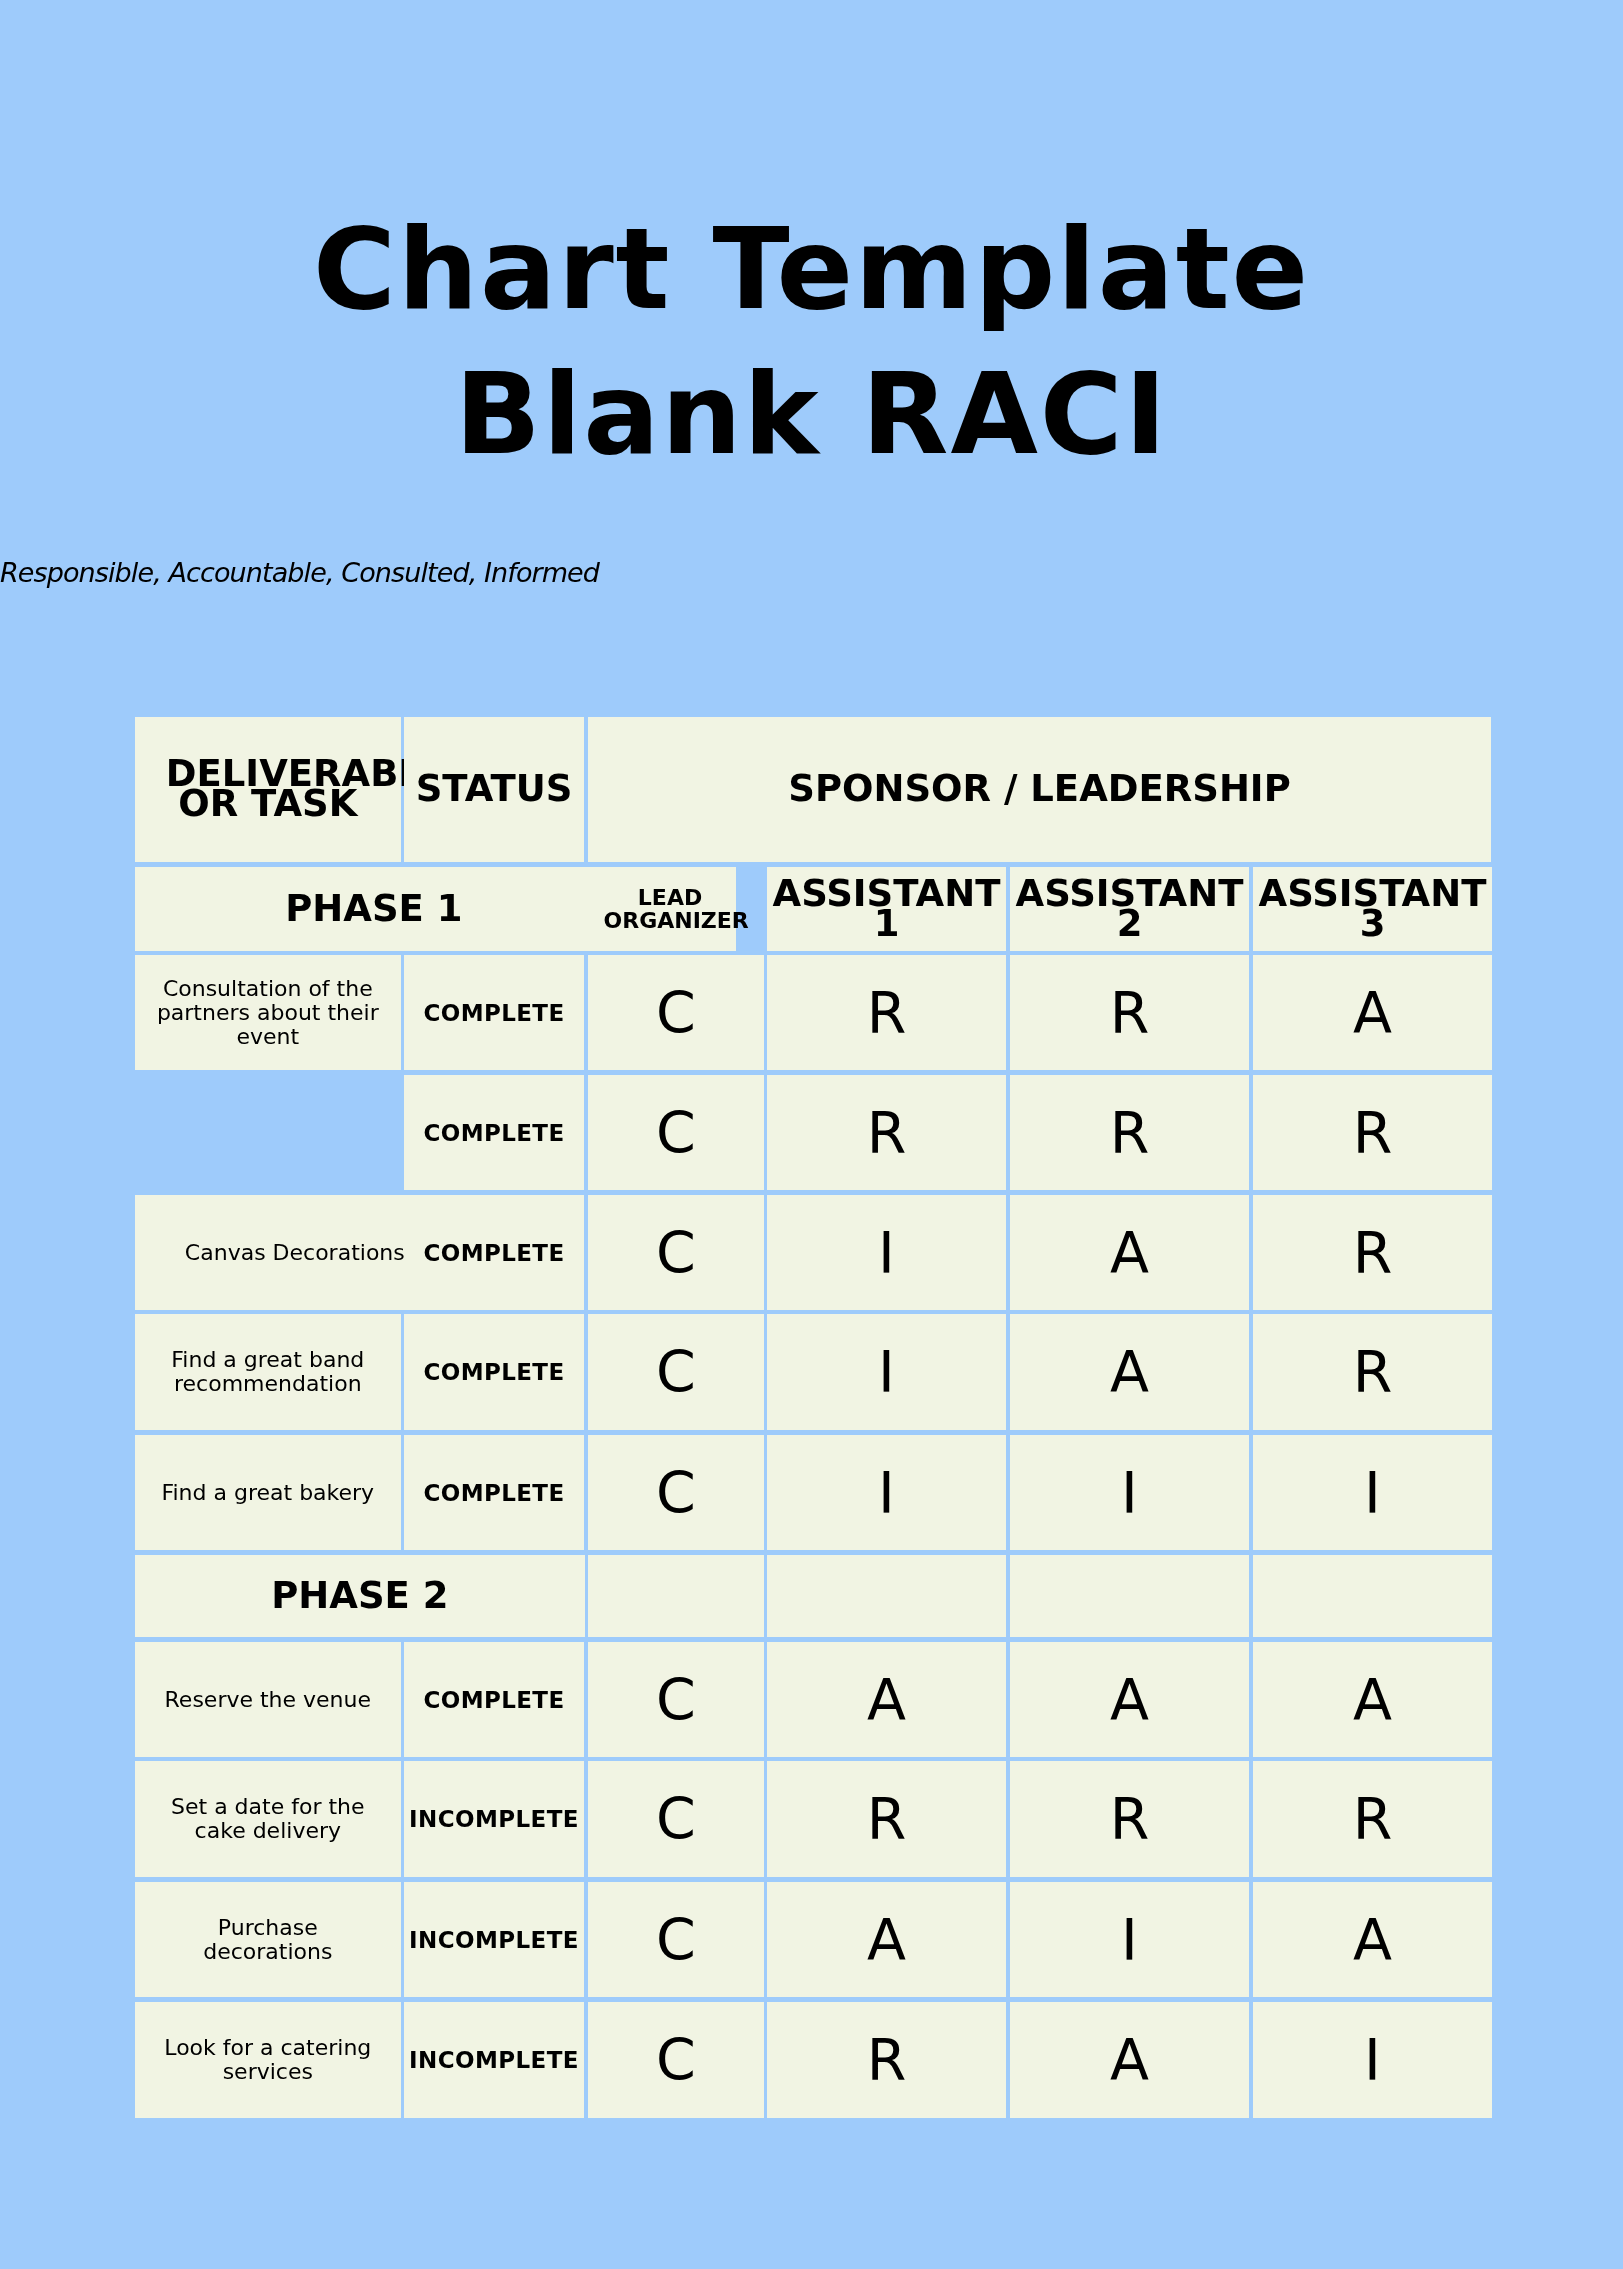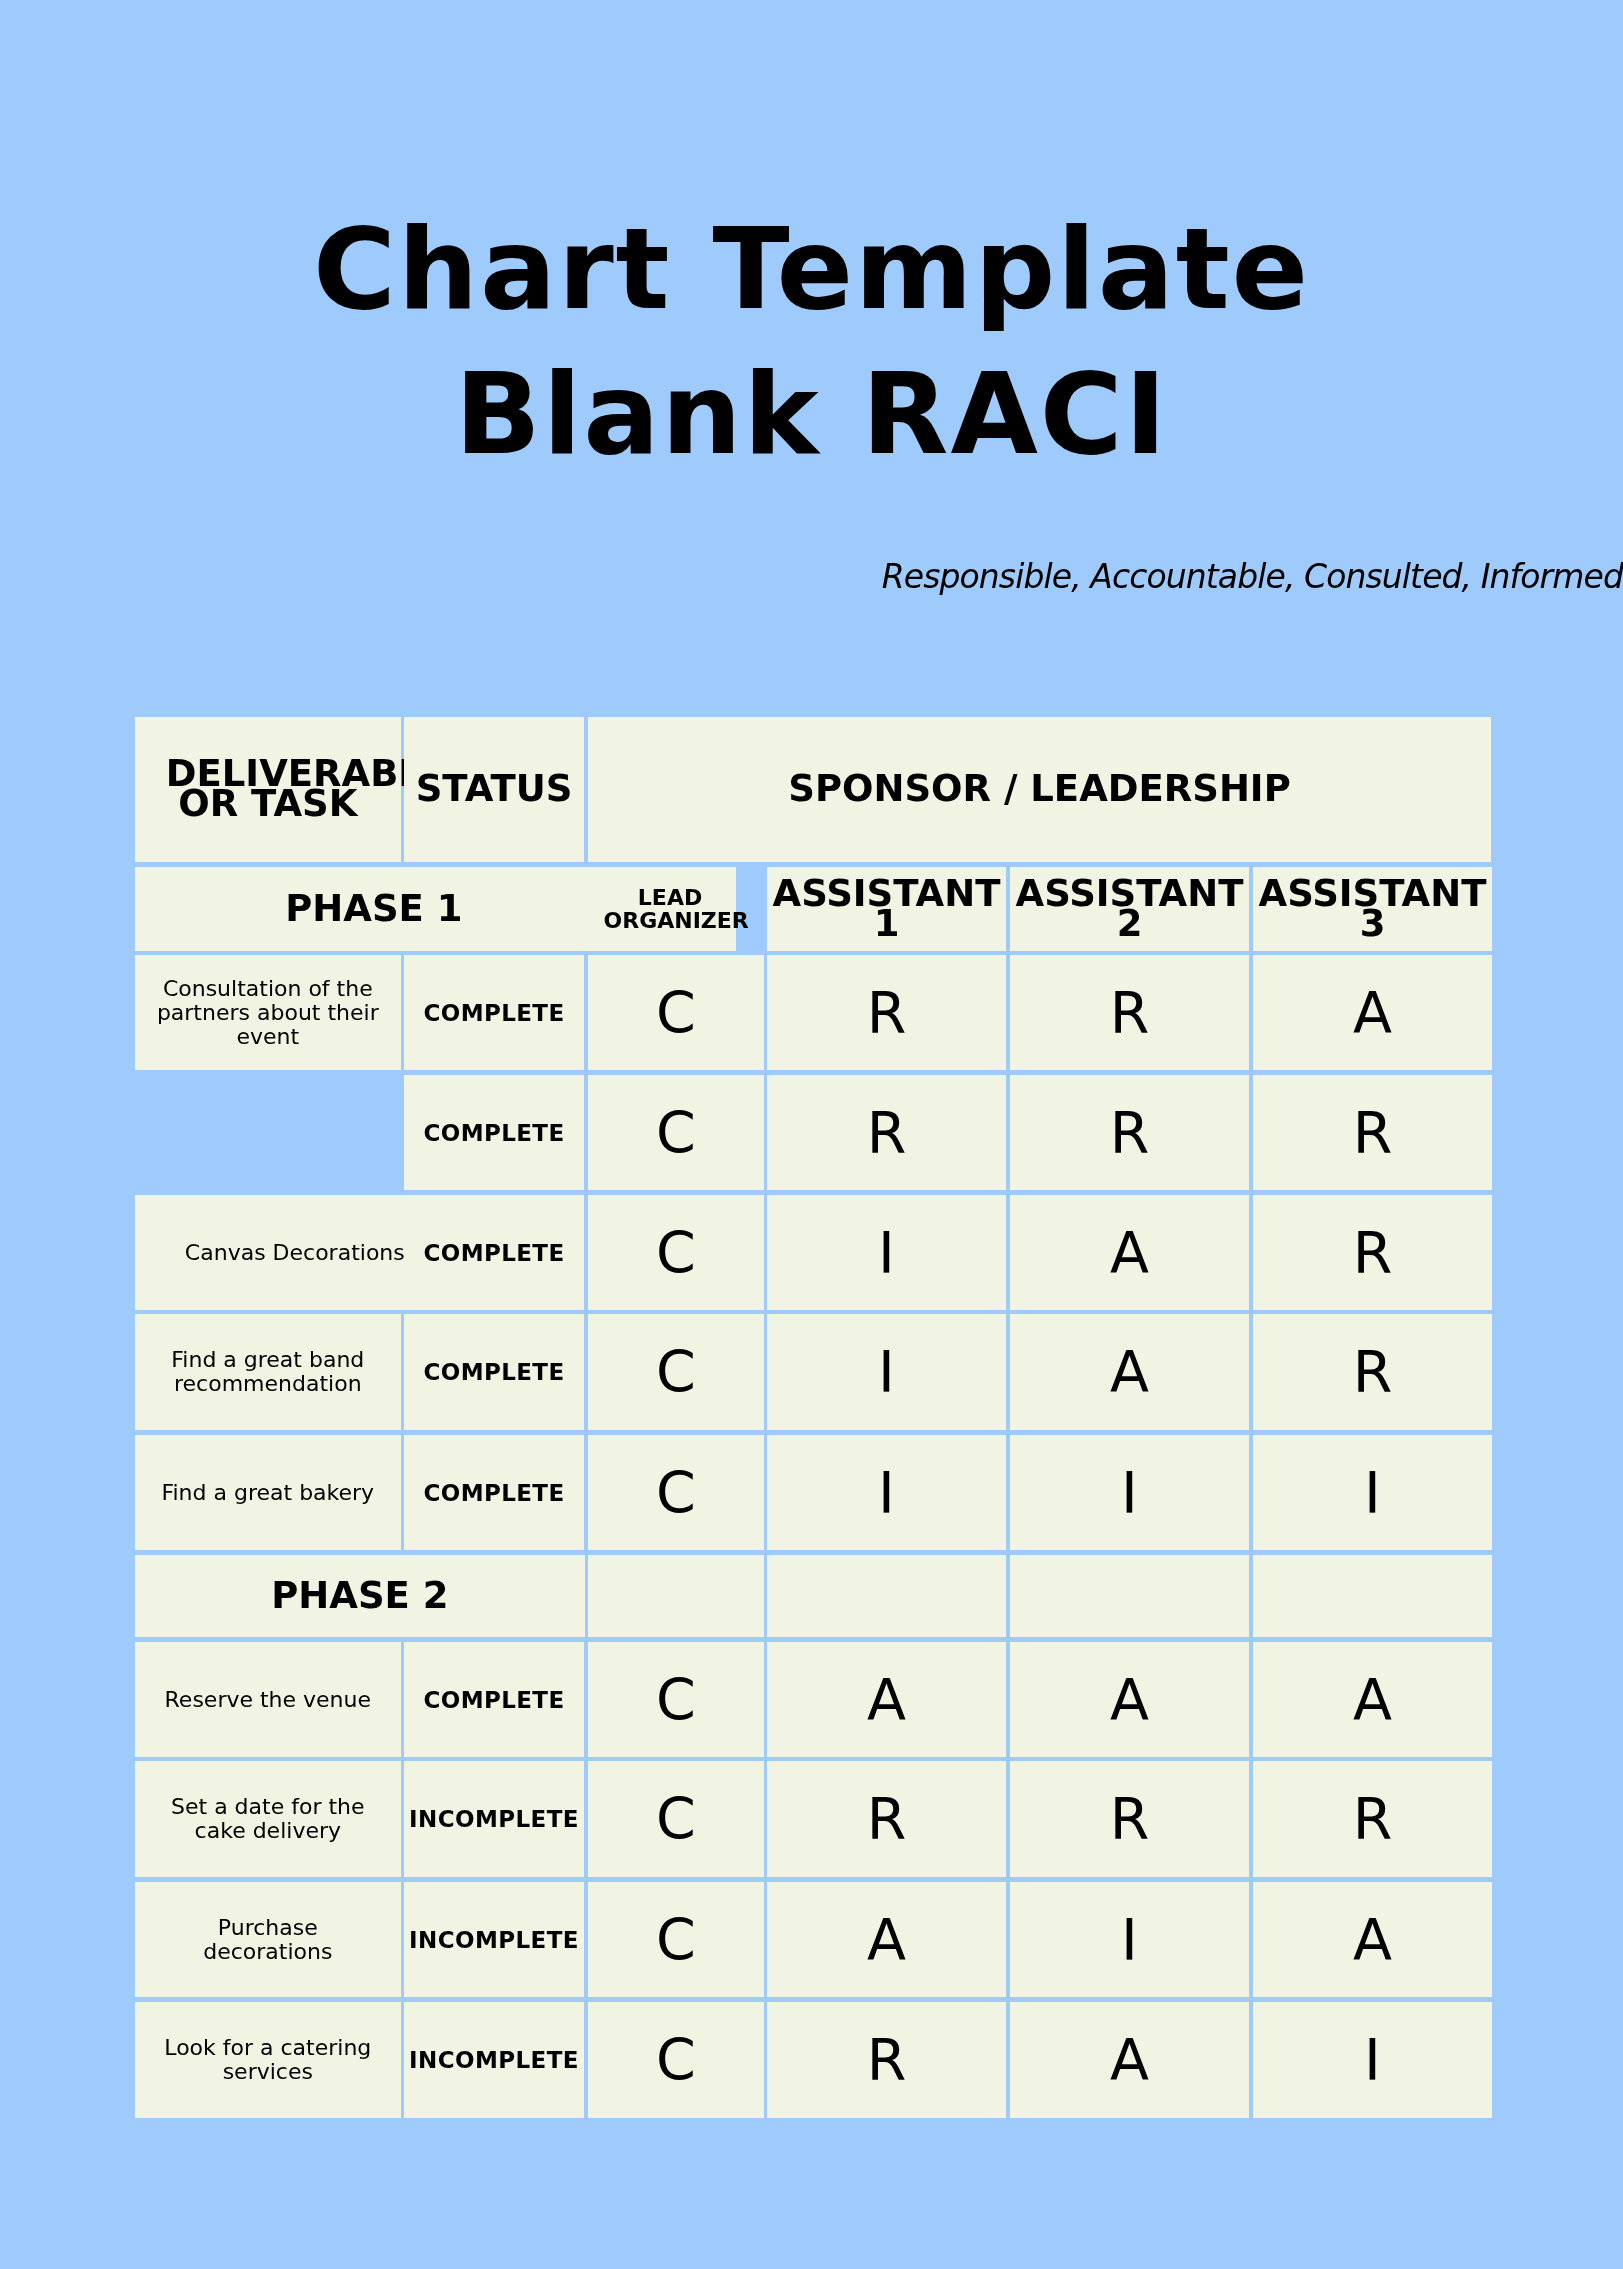--- a/index.html
+++ b/index.html
@@ -15,24 +15,24 @@
     position: absolute; left: 0; width: 1623px; top: 197px;
     text-align: center;
     font-family: "DejaVu Sans", sans-serif;
     font-weight: bold;
     font-size: 113px;
     line-height: 145px;
     letter-spacing: 1.8px;
   }
   .subtitle {
     position: absolute; left: 0; width: 1623px; top: 557px;
-    text-align: right;
+    text-align: left;
     font-family: "DejaVu Sans", sans-serif;
     font-style: italic;
-    font-size: 33px;
+    font-size: 27px;
     letter-spacing: -0.9px;
   }
   .grid {
     position: absolute; left: 133px; top: 715px;
     width: 1360px; height: 1404px;
     background: #9ecbfb;
   }
   .cell {
     position: absolute;
     background: #f1f4e3;

